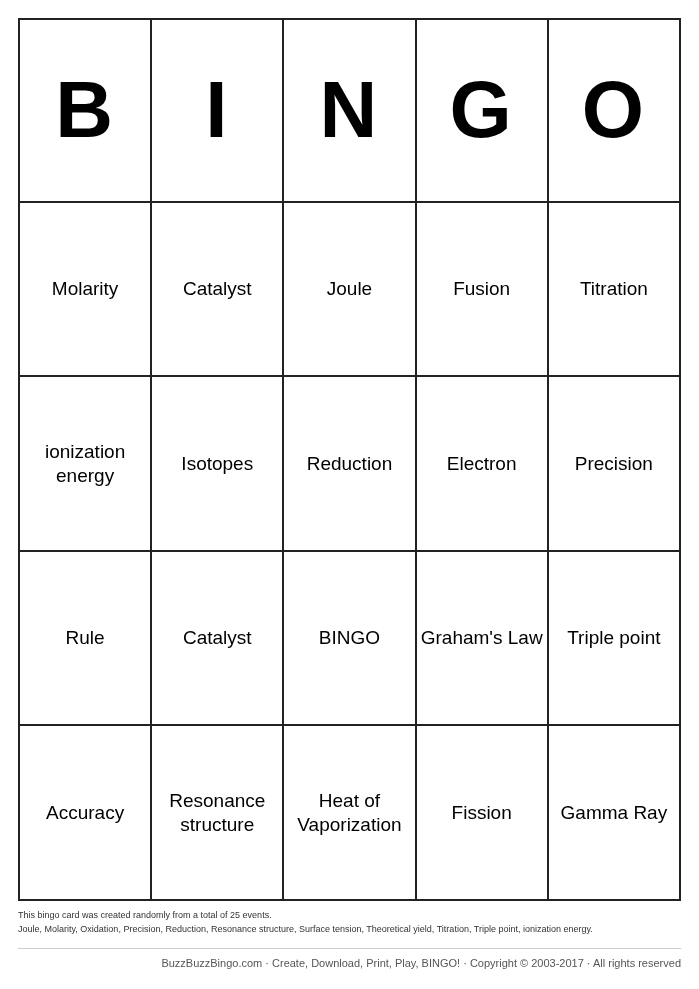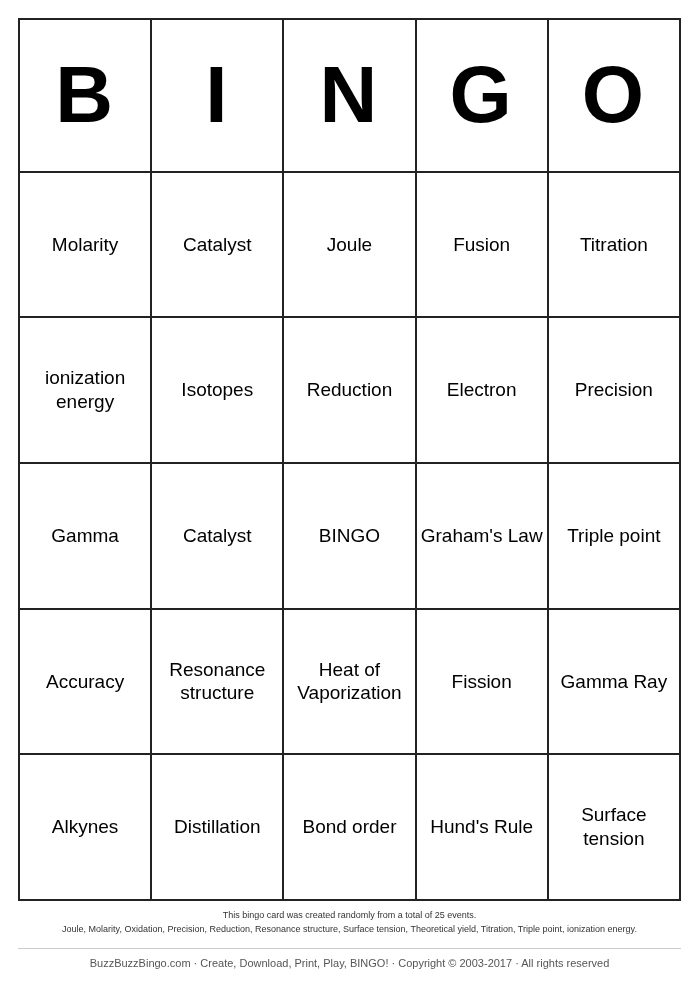--- a/index.html
+++ b/index.html
@@ -61,31 +61,30 @@
       font-weight: bold;
       font-size: 22px;
     }
 
     .footer-notes {
       width: 100%;
       margin-top: 8px;
       font-size: 9px;
       color: #333;
       line-height: 1.5;
-      text-align: center;
     }
 
     .footer-bottom {
       width: 100%;
       margin-top: 12px;
       padding-top: 8px;
       border-top: 1px solid #ccc;
       font-size: 11px;
       color: #555;
-      text-align: center;
+      text-align: right;
       padding-bottom: 10px;
     }
   </style>
 </head>
 <body>
 
 <div class="bingo-card">
   <table class="bingo-table">
     <tbody>
       <tr class="header-row">
@@ -103,39 +102,32 @@
         <td>Titration</td>
       </tr>
       <tr class="content-row">
         <td>ionization energy</td>
         <td>Isotopes</td>
         <td>Reduction</td>
         <td>Electron</td>
         <td>Precision</td>
       </tr>
       <tr class="content-row">
-        <td>Gamma</td>
+        <td>Rule</td>
         <td>Catalyst</td>
         <td class="free-cell">BINGO</td>
         <td>Graham's Law</td>
         <td>Triple point</td>
       </tr>
       <tr class="content-row">
         <td>Accuracy</td>
         <td>Resonance structure</td>
         <td>Heat of Vaporization</td>
         <td>Fission</td>
         <td>Gamma Ray</td>
-      </tr>
-      <tr class="content-row">
-        <td>Alkynes</td>
-        <td>Distillation</td>
-        <td>Bond order</td>
-        <td>Hund's Rule</td>
-        <td>Surface tension</td>
       </tr>
     </tbody>
   </table>
 </div>
 
 <div class="footer-notes">
   <div>This bingo card was created randomly from a total of 25 events.</div>
   <div>Joule, Molarity, Oxidation, Precision, Reduction, Resonance structure, Surface tension, Theoretical yield, Titration, Triple point, ionization energy.</div>
 </div>
 

